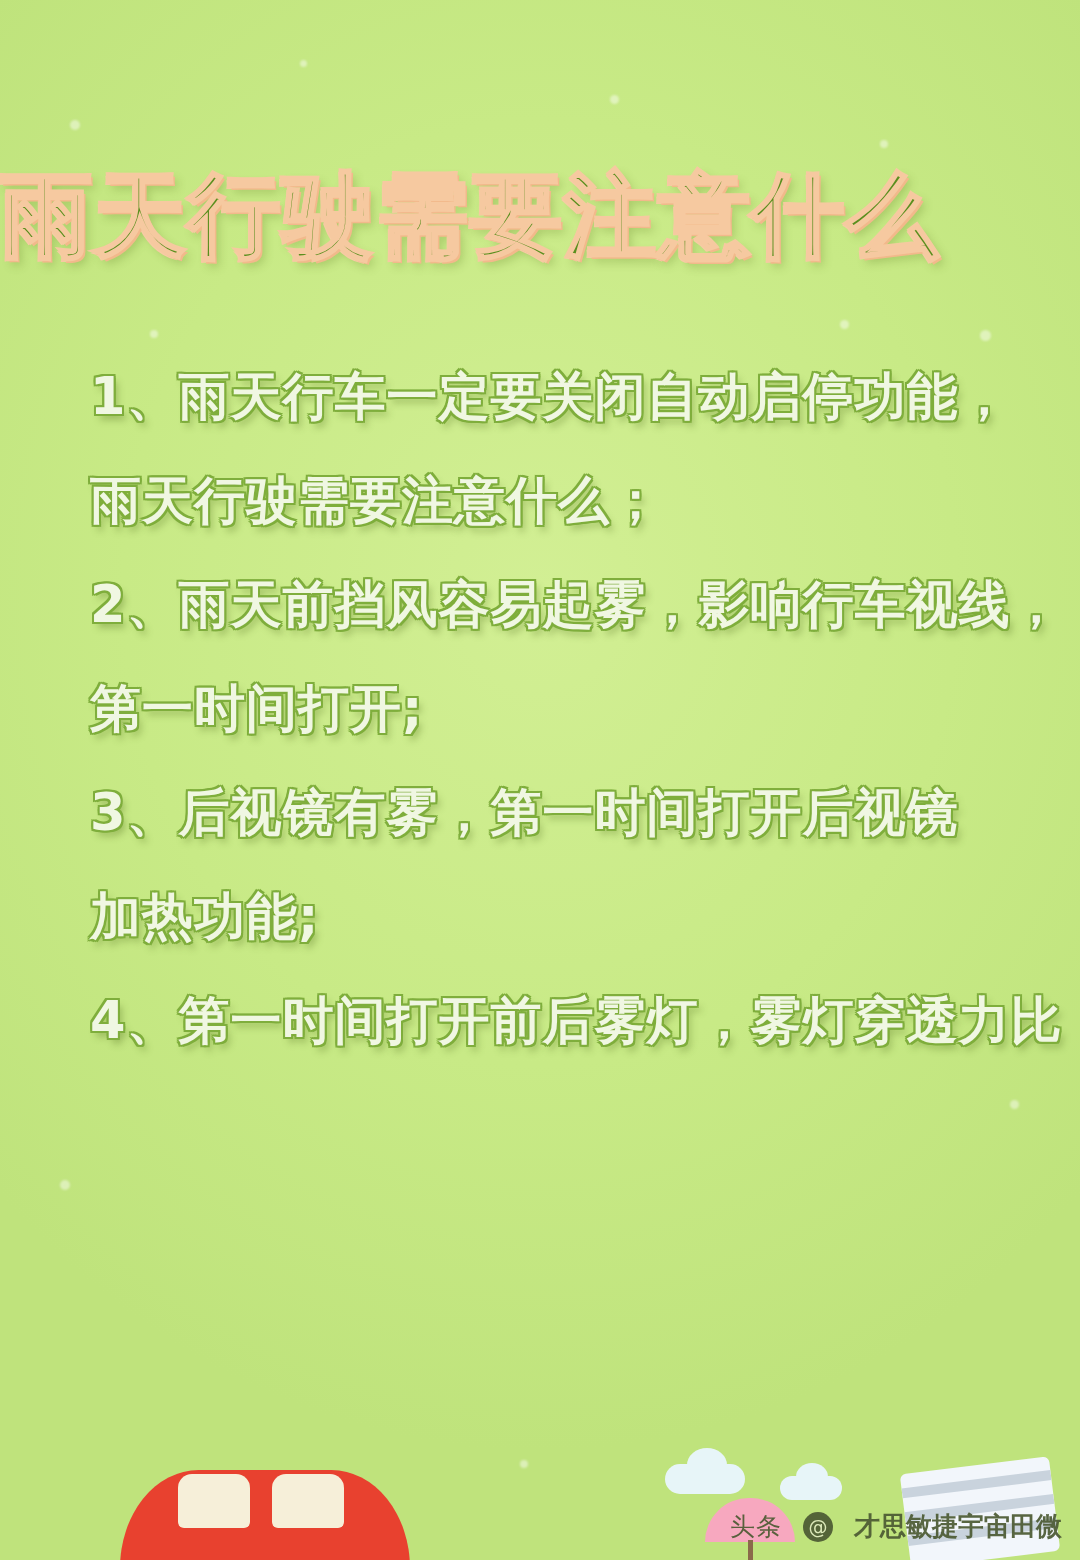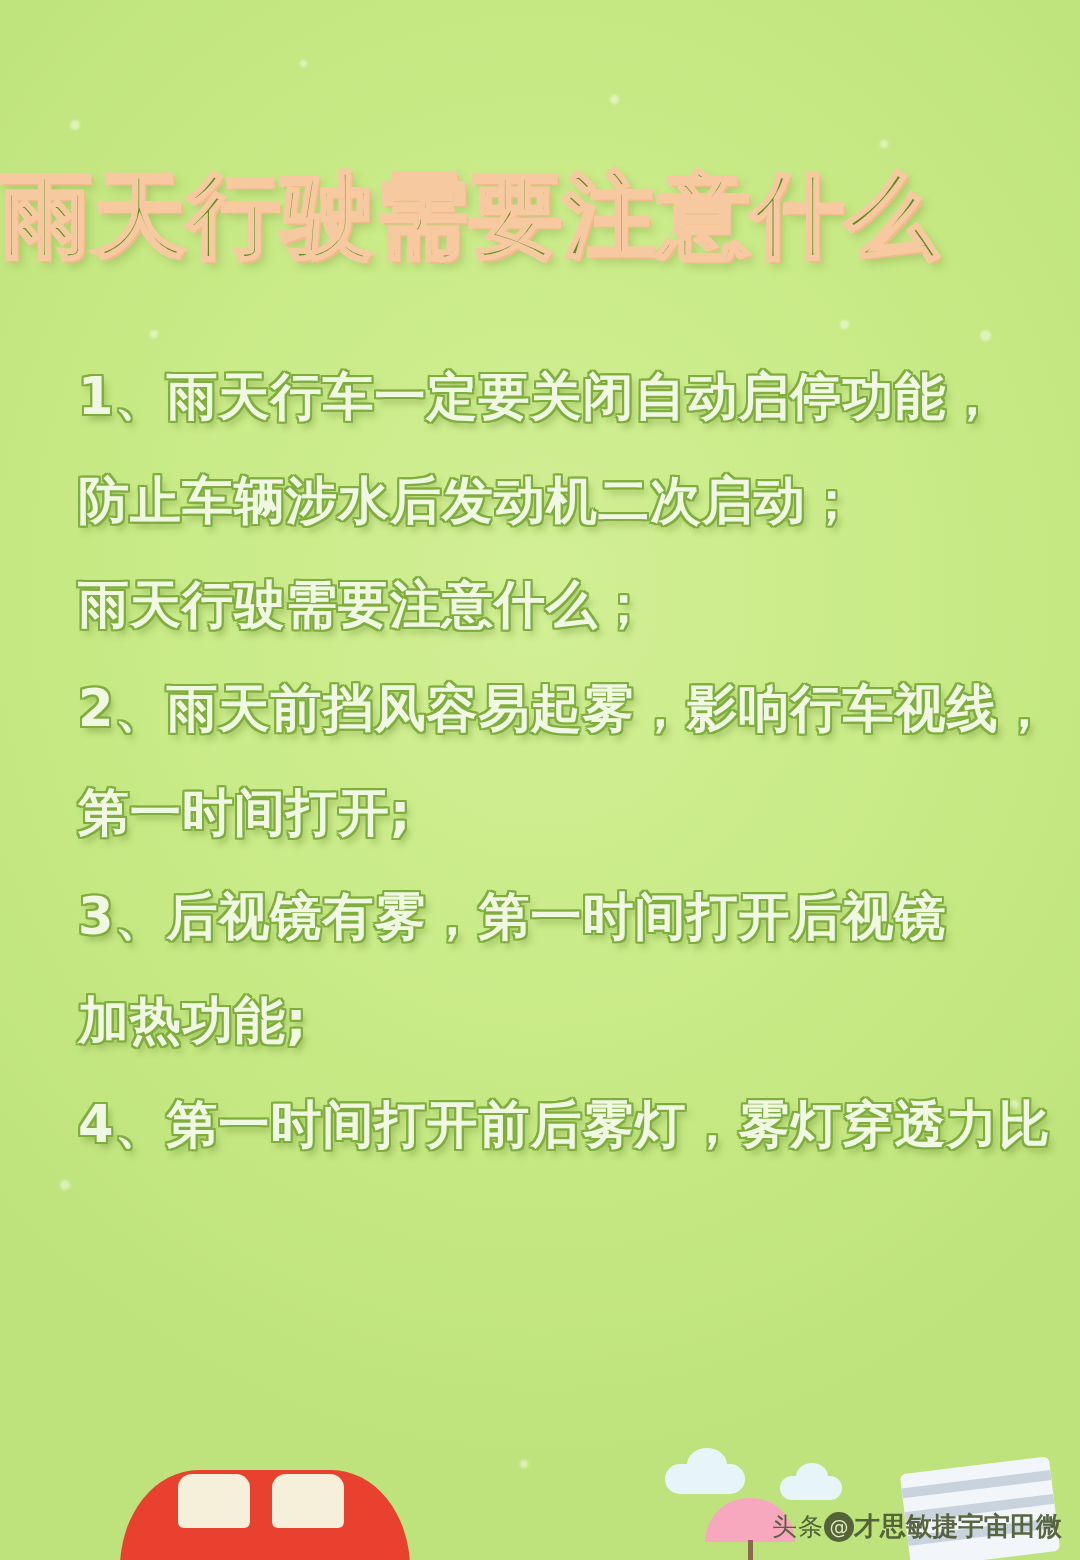--- a/index.html
+++ b/index.html
@@ -52,21 +52,21 @@
       0 0 2px #ffd9b5,
       3px 3px 0 #f2b98b,
       -2px 2px 0 #f7cba4,
       5px 6px 10px rgba(90,120,30,0.30);
     white-space: nowrap;
   }
 
   .body-text {
     position: absolute;
     top: 345px;
-    left: 78px;
+    left: 90px;
     width: 948px;
   }
   .line {
     font-family: "DejaVu Sans", sans-serif;
     font-weight: bold;
     font-size: 51px;
     line-height: 104px;
     color: #f0f7e2;
     letter-spacing: 1px;
     white-space: nowrap;
@@ -157,21 +157,21 @@
     height: 10px;
     background: #c9d3dd;
   }
 
   .watermark {
     position: absolute;
     right: 18px;
     bottom: 16px;
     display: flex;
     align-items: center;
-    gap: 0;
+    gap: 21px;
     opacity: 0.92;
   }
   .wm-label {
     font-family: "DejaVu Sans", sans-serif;
     font-size: 25px;
     color: #4c5a33;
     letter-spacing: 1px;
   }
   .wm-badge {
     width: 30px; height: 30px; border-radius: 50%;
@@ -202,21 +202,20 @@
   <div class="speck" style="left:60px; top:1180px; width:10px; height:10px;"></div>
   <div class="speck" style="left:1010px; top:1100px; width:9px; height:9px;"></div>
   <div class="speck" style="left:520px; top:1460px; width:8px; height:8px;"></div>
 
   <div class="title-wrap">
     <div class="title">雨天行驶需要注意什么</div>
   </div>
 
   <div class="body-text">
     <div class="line">1、雨天行车一定要关闭自动启停功能，</div>
-    <div class="line">防止车辆涉水后发动机二次启动；</div>
     <div class="line">雨天行驶需要注意什么；</div>
     <div class="line">2、雨天前挡风容易起雾，影响行车视线，</div>
     <div class="line">第一时间打开;</div>
     <div class="line">3、后视镜有雾，第一时间打开后视镜</div>
     <div class="line">加热功能;</div>
     <div class="line">4、第一时间打开前后雾灯，雾灯穿透力比</div>
   </div>
 
   <div class="car">
     <div class="car-body"></div>

